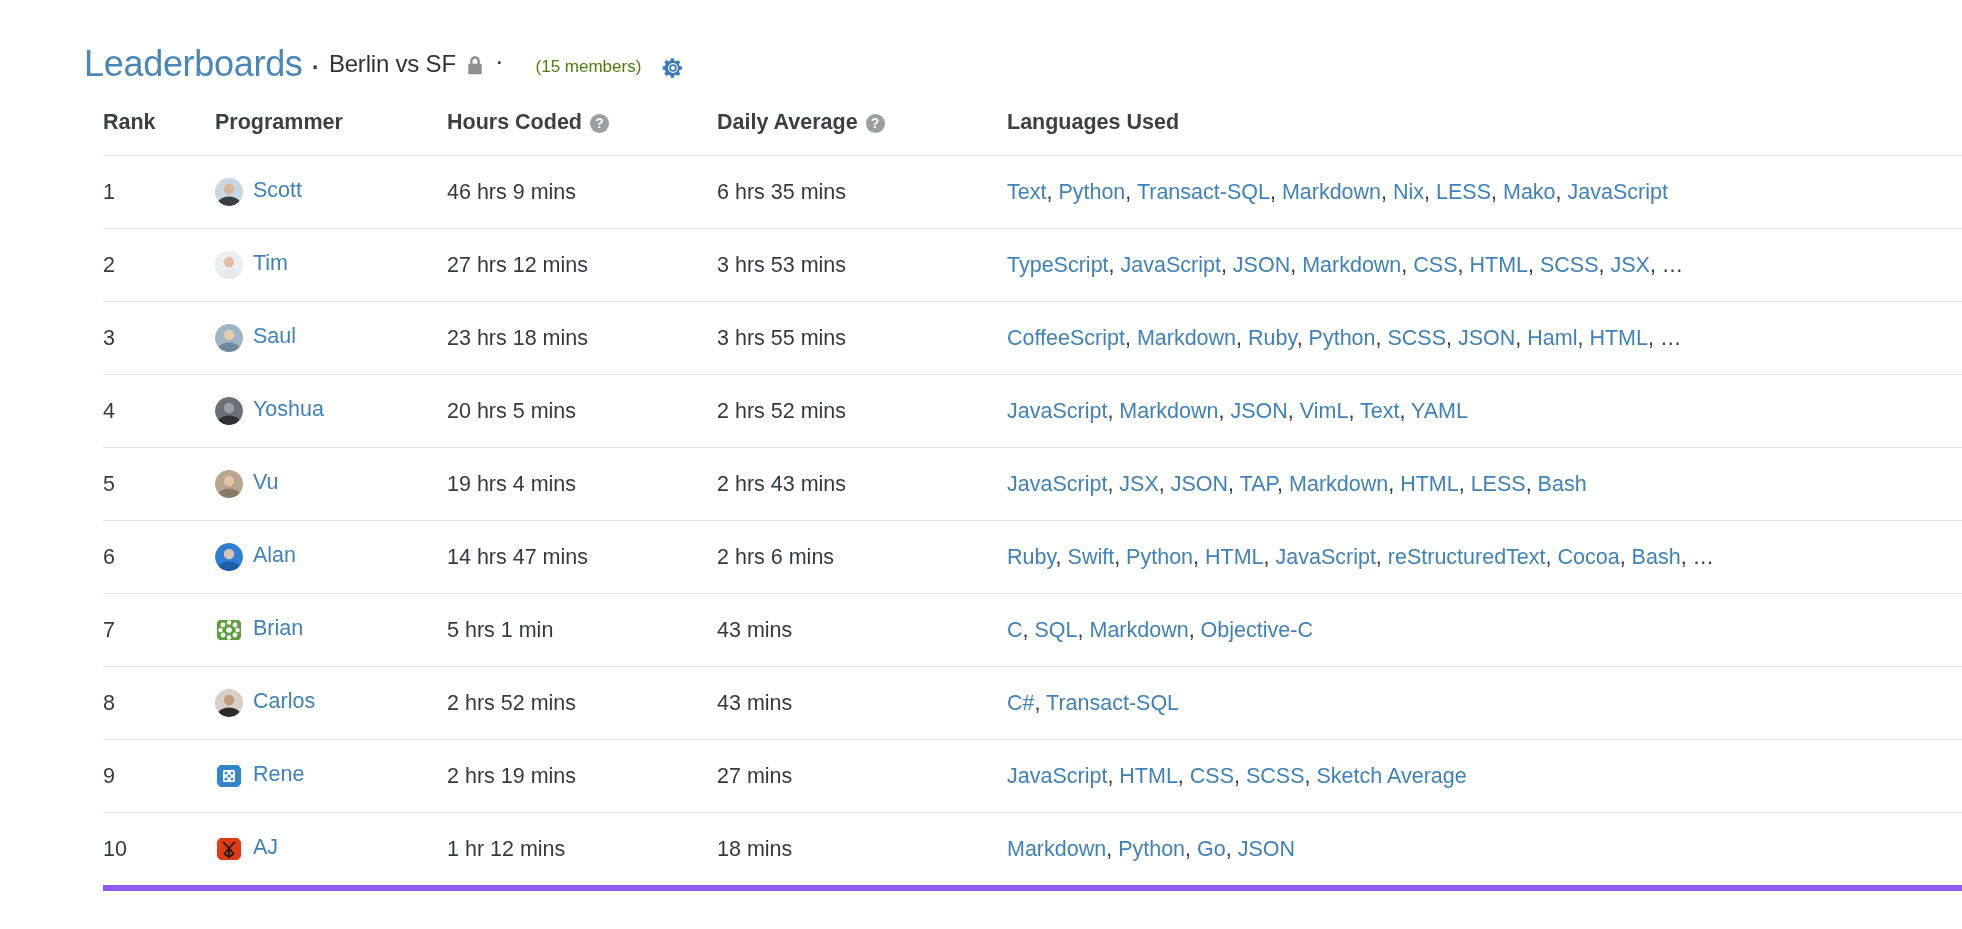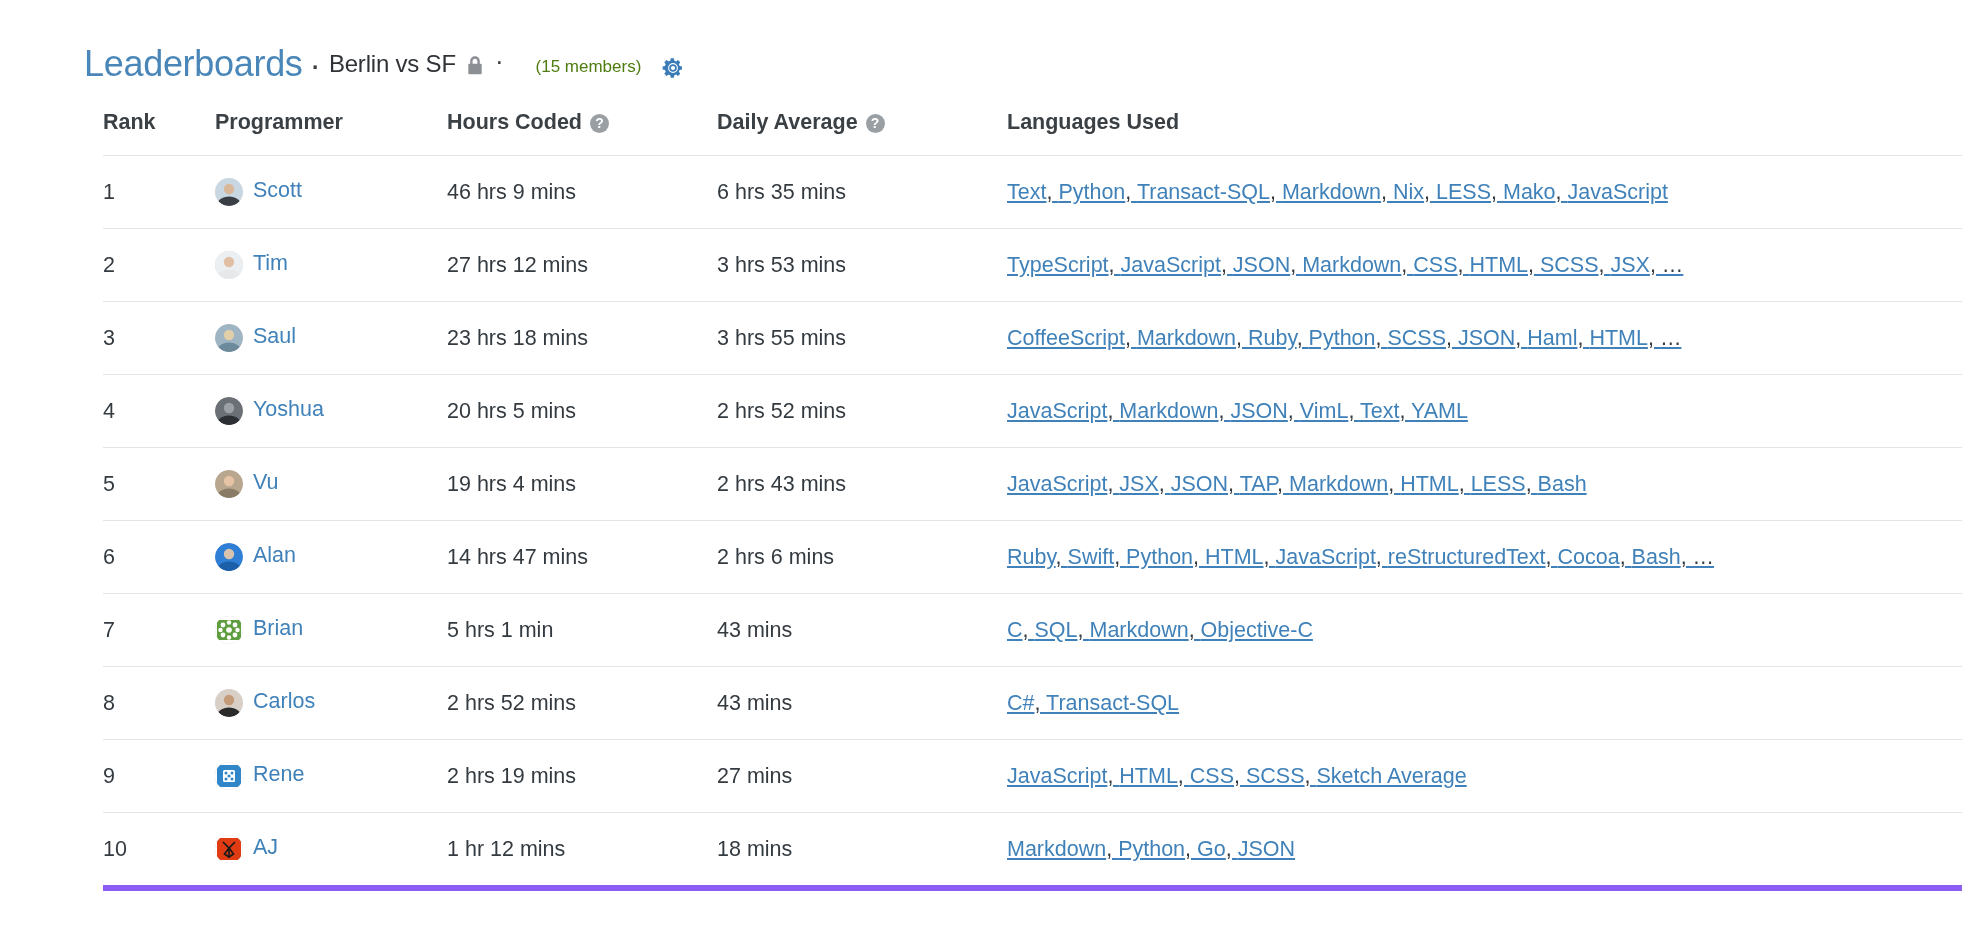--- a/index.html
+++ b/index.html
@@ -150,21 +150,21 @@
     position: relative;
     background: #ddd;
   }
   .avatar svg { display: block; }
   .prog-name {
     color: #3f81b8;
     text-decoration: none;
     cursor: pointer;
     font-size: 21.5px;
   }
-  .lang-list { color: #3f81b8; text-decoration: underline; }
+  .lang-list { color: #3f81b8; }
   .lang-list .lang {
     color: #3f81b8;
     text-decoration: none;
     cursor: pointer;
   }
   .lang-list .sep { color: #333a40; }
   .lang-list .ellipsis { color: #333a40; }
 </style>
 </head>
 <body>

